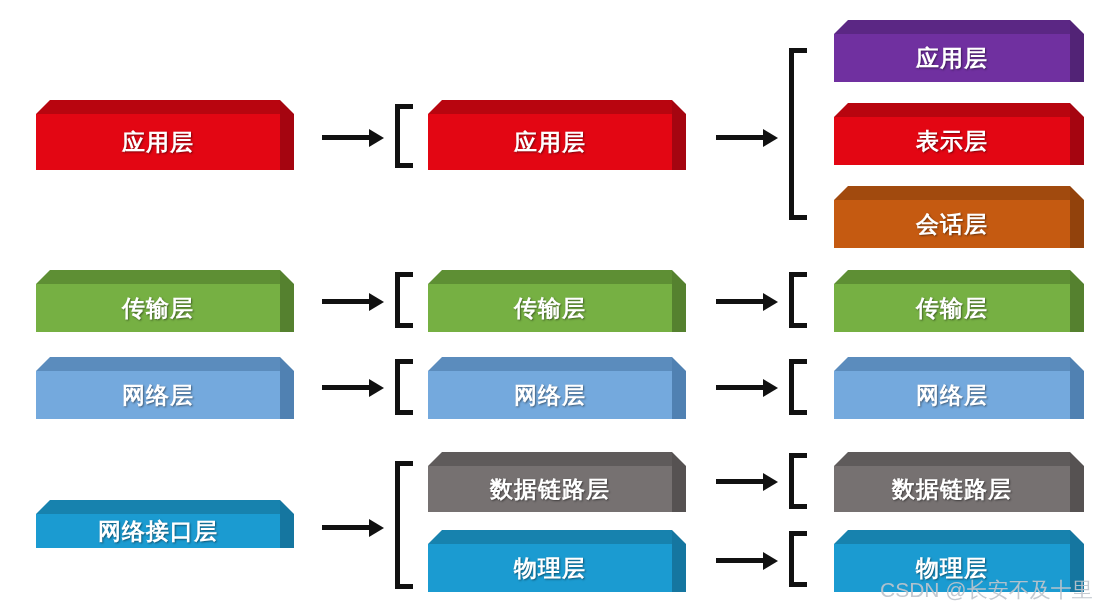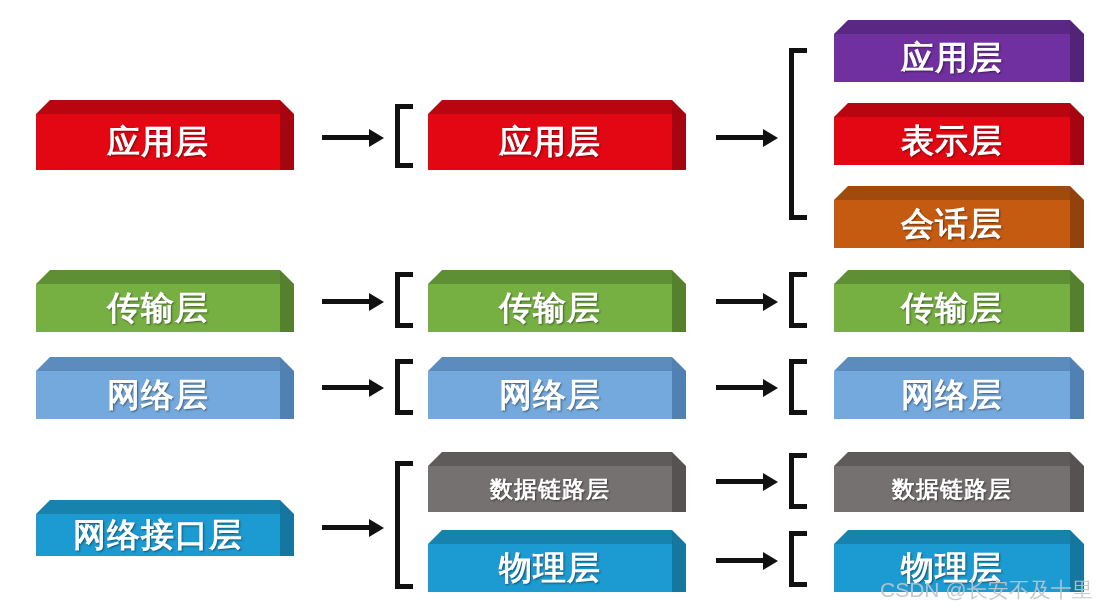--- a/index.html
+++ b/index.html
@@ -49,21 +49,21 @@
     position: absolute;
     right: 0;
     top: 0;
     width: 14px;
     height: 100%;
     clip-path: polygon(0 0, 100% 14px, 100% 100%, 0 calc(100% - 0px));
   }
   .block .label {
     color: #ffffff;
     font-weight: bold;
-    font-size: 33px;
+    font-size: 23px;
     letter-spacing: 1px;
     text-shadow: 1px 1px 2px rgba(0,0,0,0.45);
     white-space: nowrap;
     user-select: none;
   }
   .block .label.small {
     font-size: 23px;
   }
 
   
@@ -130,21 +130,21 @@
   </div>
 
   <div class="block" style="left:36px; top:357px; width:258px; height:62px;">
     <div class="face-top" style="background:#5b8cbd;"></div>
     <div class="face-side" style="background:#5081b2;"></div>
     <div class="face-front" style="background:#74a9dd;">
       <span class="label">网络层</span>
     </div>
   </div>
 
-  <div class="block" style="left:36px; top:500px; width:258px; height:56px;">
+  <div class="block" style="left:36px; top:500px; width:258px; height:48px;">
     <div class="face-top" style="background:#1782ae;"></div>
     <div class="face-side" style="background:#1576a0;"></div>
     <div class="face-front" style="background:#1b9bd1;">
       <span class="label">网络接口层</span>
     </div>
   </div>
 
   <div class="arrow" style="left:322px; top:129px; width:62px;">
     <div class="shaft" style="width:48px;"></div>
     <div class="head"></div>

